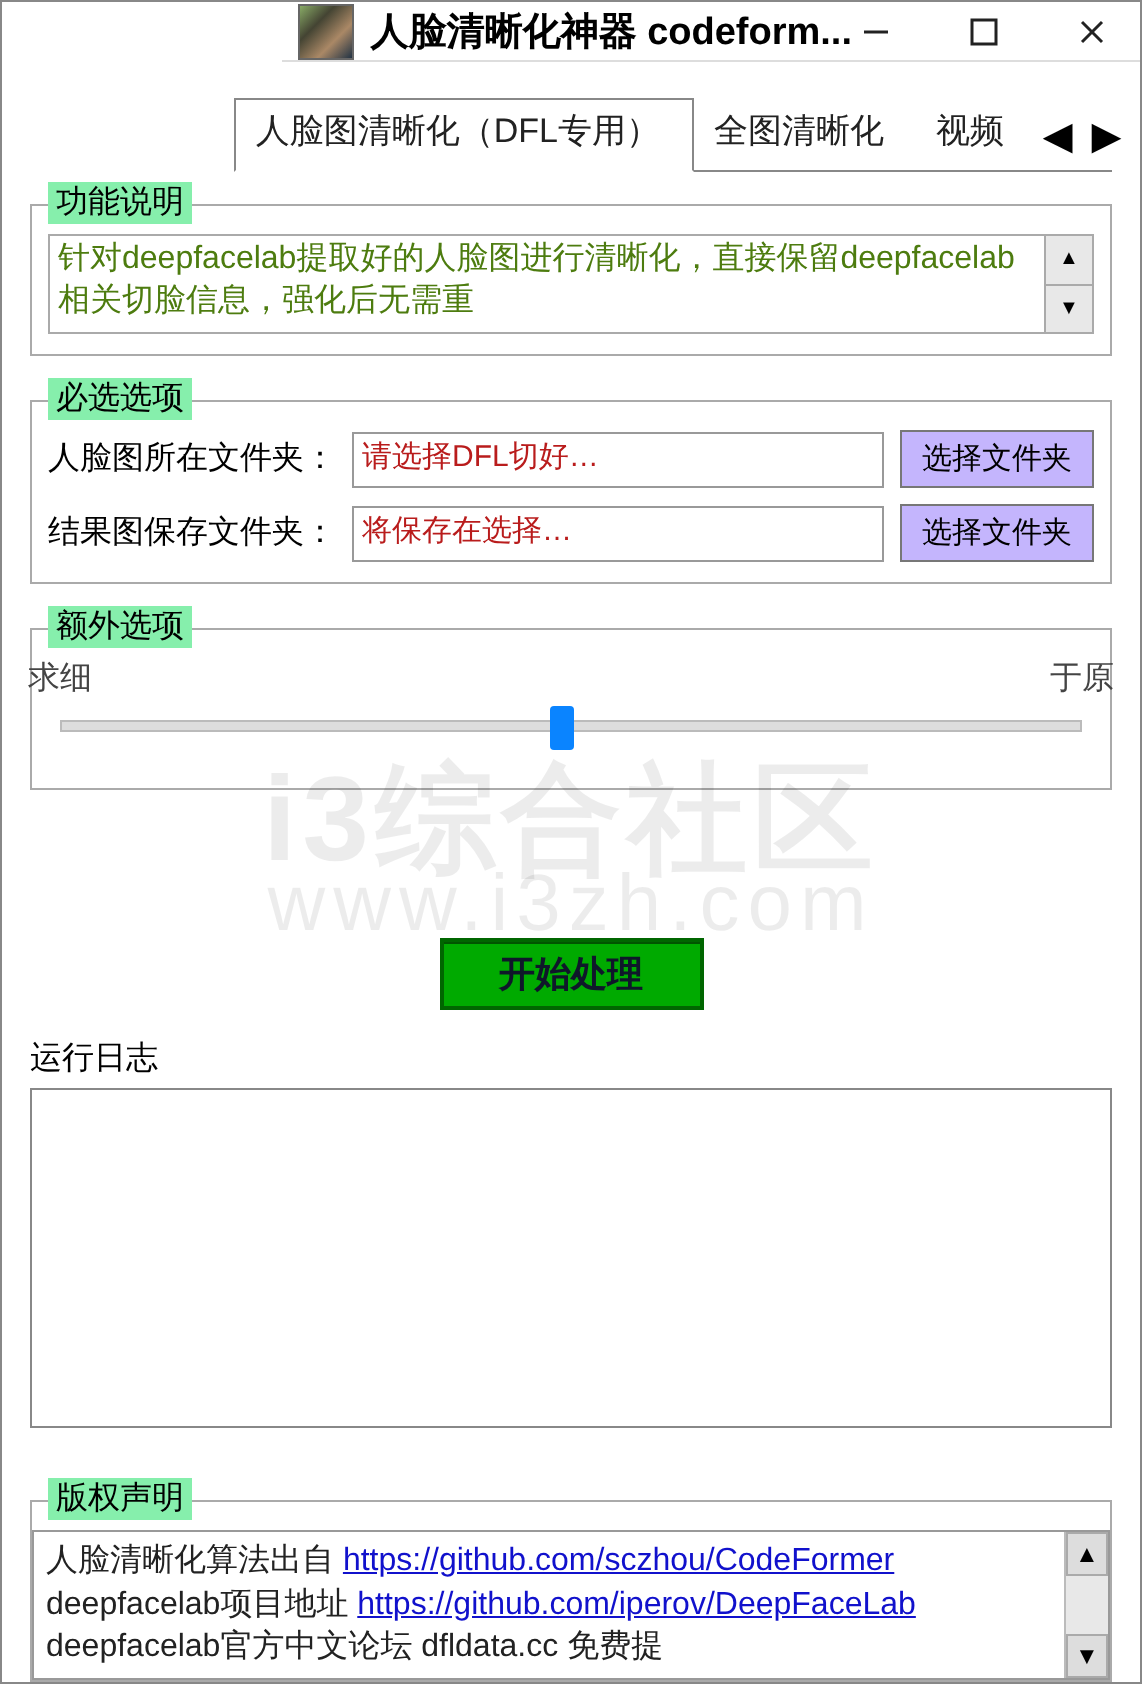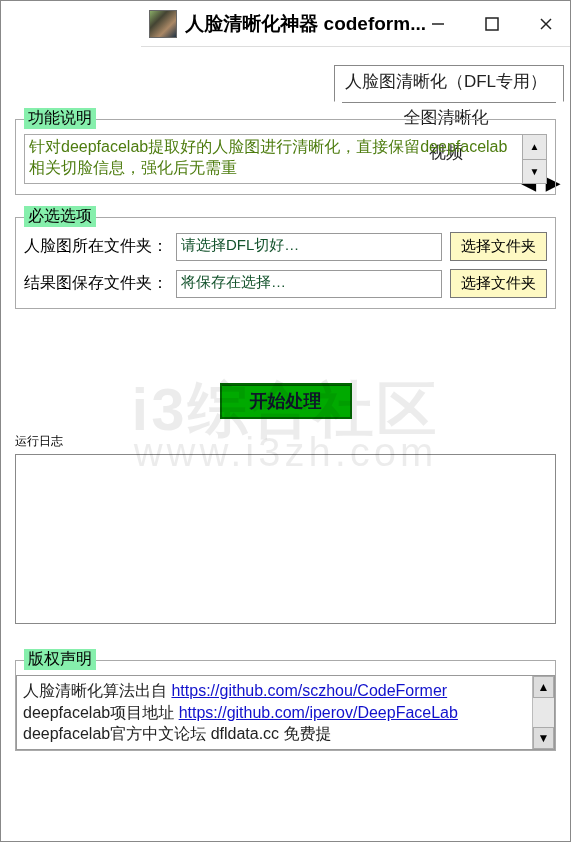--- a/index.html
+++ b/index.html
@@ -45,21 +45,20 @@
 .winbtns { display:flex; gap:30px; margin-right:6px;}
 .winbtn { width:24px; height:24px; display:flex; align-items:center; justify-content:center; font-size:15px; cursor:default;}
 .tabbar {
   display:flex;
   align-items:center;
   height: 38px;
   margin-top:18px;
   padding: 0 6px;
   gap: 0;
   position:relative;
-  flex-direction:column;
 }
 .tab {
   padding: 4px 16px 8px 10px;
   font-size: 17px;
   color:#222;
   cursor:default;
   white-space:nowrap;
 }
 .tab.active {
   background:#fff;
@@ -110,29 +109,29 @@
 }
 .spin-arrows{width:24px;display:flex;flex-direction:column;border-left:1px solid #aaa;}
 .spin-arrows div{flex:1;display:flex;align-items:center;justify-content:center;background:#e8e8e8;border-bottom:1px solid #aaa;font-size:10px;cursor:default;}
 .spin-arrows div:last-child{border-bottom:none;}
 .row{display:flex;align-items:center;gap:8px;margin-bottom:8px;}
 .row label{font-size:16px;white-space:nowrap;}
 .txt-ro{
   flex:1; height:28px;
   border:1px solid #999;
   background:#fff;
-  color:#14532d;
+  color:#b91c1c;
   padding:2px 4px;
   font-size:15px;
   overflow:hidden;white-space:nowrap;text-overflow:ellipsis;
 }
 .btn{
   height:29px;
   border:1px solid #777;
-  background:#fef9c3;
+  background:#c4b5fd;
   padding:0 10px;
   font-size:15px;
   cursor:default;
 }
 .slider-labels{display:flex;justify-content:space-between;font-size:16px;color:#444;margin:0 -10px 0 -10px;}
 .slider-track{
   position:relative;
   height:6px;
   background:#ddd;
   border:1px solid #bbb;
@@ -268,25 +267,35 @@
         <div class="txt-ro" title="请选择DFL切好…">请选择DFL切好…</div>
         <button class="btn">选择文件夹</button>
       </div>
       <div class="row" style="margin-bottom:0;">
         <label>结果图保存文件夹：</label>
         <div class="txt-ro">将保存在选择…</div>
         <button class="btn">选择文件夹</button>
       </div>
     </div>
 
+    <div class="groupbox" style="padding-bottom:18px;">
+      <div class="legend">额外选项</div>
+      <div class="slider-labels">
+        <span>求细</span>
+        <span>于原</span>
+      </div>
+      <div class="slider-track">
+        <div class="slider-thumb"></div>
+      </div>
+    </div>
 
     <button class="start-btn">开始处理</button>
 
     <div>
-      <div style="font-size:12px;margin-bottom:2px;">运行日志</div>
+      <div style="font-size:16px;margin-bottom:2px;">运行日志</div>
       <div class="log-area"></div>
     </div>
 
     <div class="groupbox" style="padding:10px 0 0 0;margin-top:22px;">
       <div class="legend">版权声明</div>
       <div class="copyright-box">
         <div class="copyright-text">
           <span>人脸清晰化算法出自 </span><a>https://github.com/sczhou/CodeFormer</a><br>
           <span>deepfacelab项目地址 </span><a>https://github.com/iperov/DeepFaceLab</a><br>
           <span>deepfacelab官方中文论坛 dfldata.cc 免费提</span>

